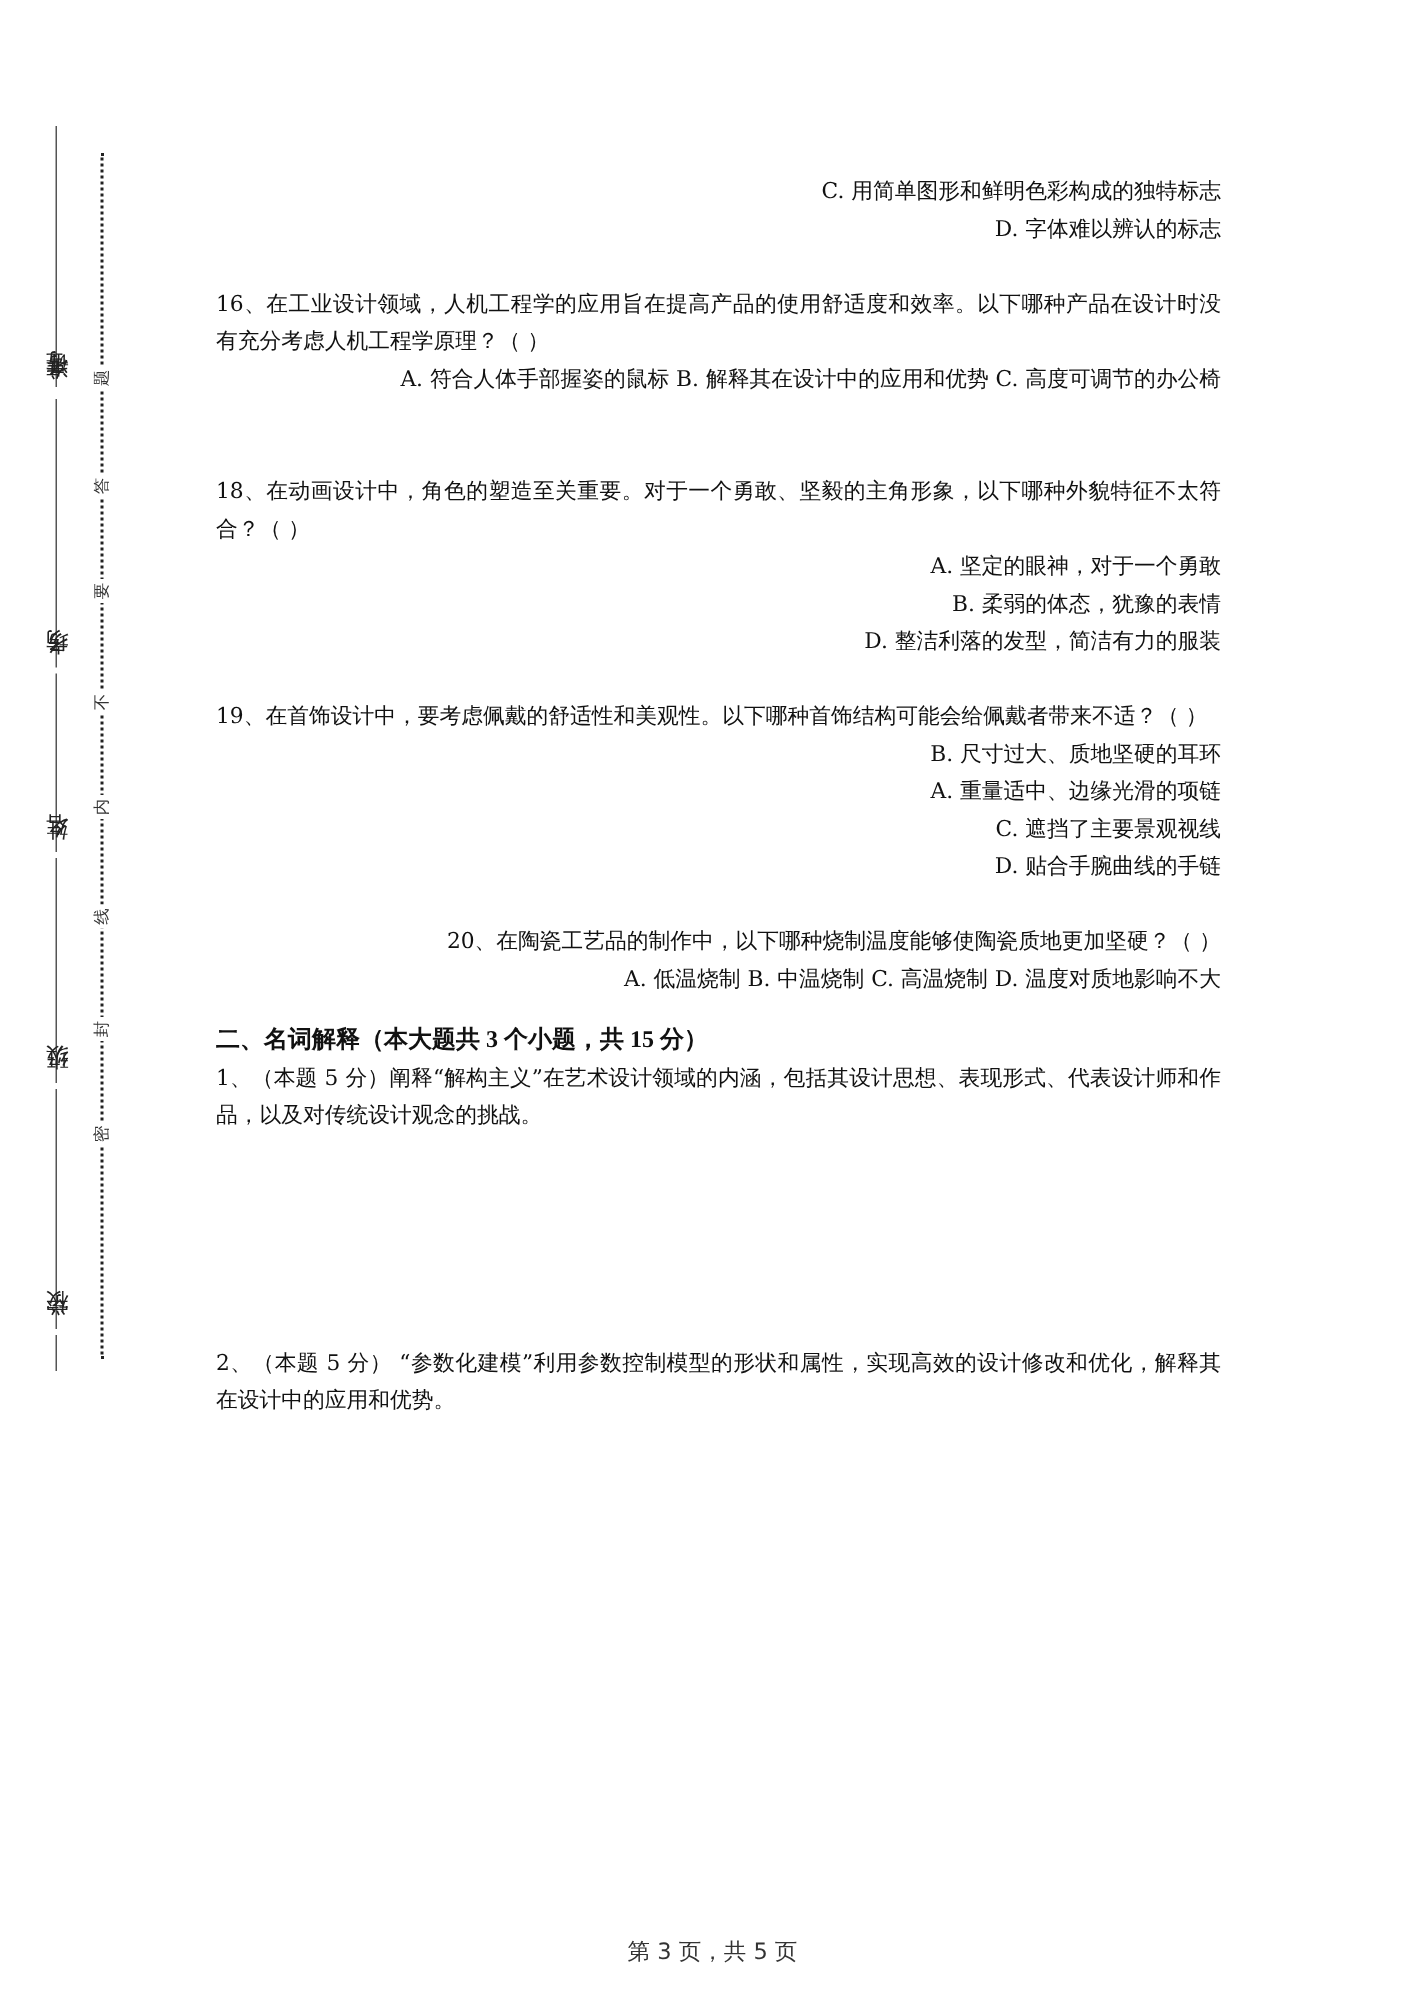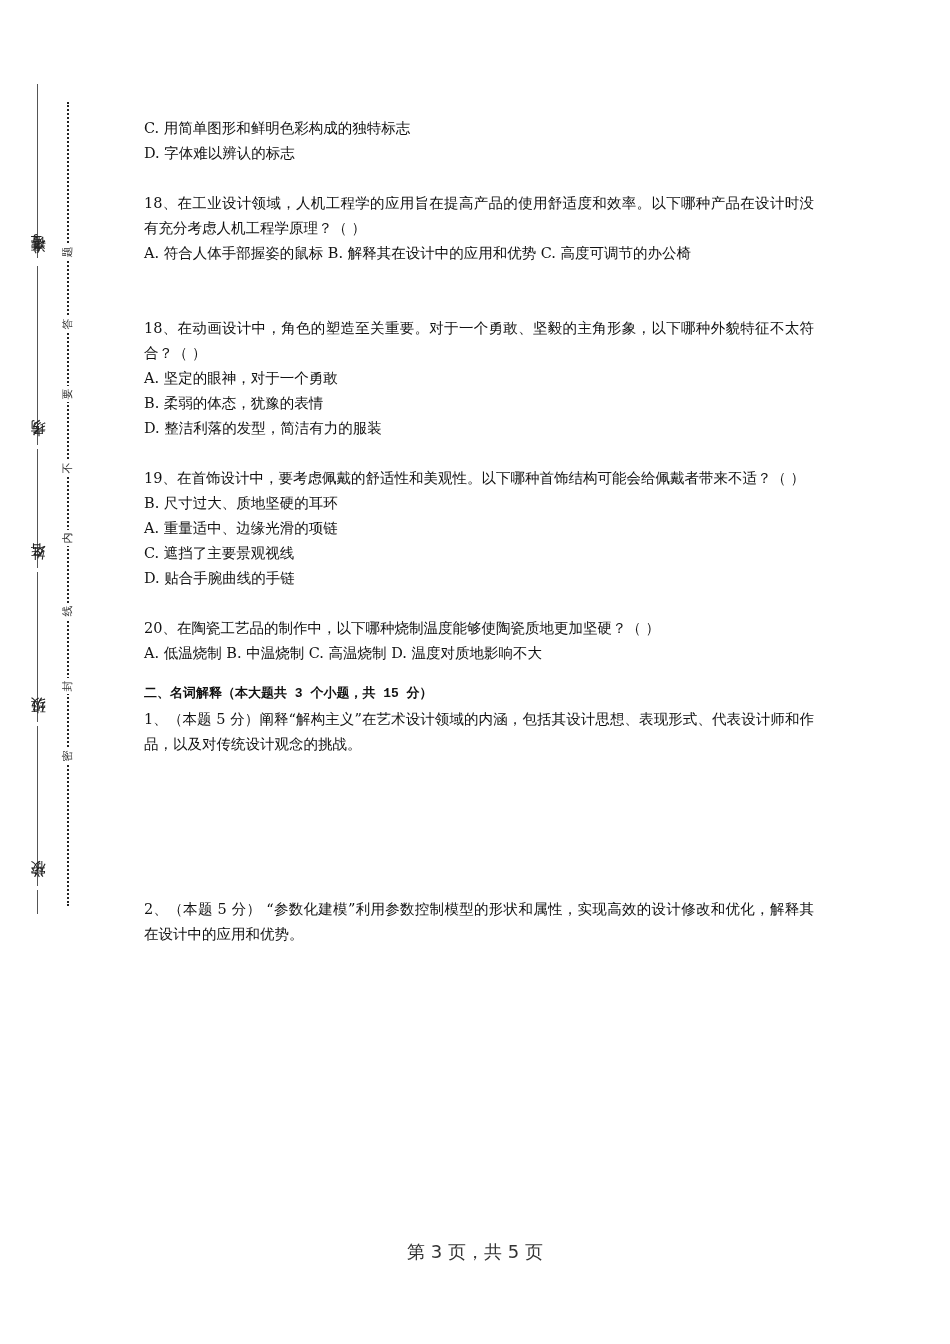--- a/index.html
+++ b/index.html
@@ -61,39 +61,39 @@
     }
     
     .content {
       position: absolute;
       left: 144px;
       top: 116px;
       width: 670px;
       font-size: 14.5px;
       line-height: 25px;
     }
-    .line { white-space: nowrap; }
+    .line { white-space: nowrap; text-align: right; }
     .wrap { white-space: normal; text-align: justify; }
     .gap { height: 25px; }
     .question-block { margin: 0; }
     .section-heading {
       font-weight: bold;
-      font-size: 13px;
+      font-size: 16px;
       line-height: 27px;
       margin-top: 14px;
-      font-family: Liberation Mono, monospace;
+      font-family: Liberation Serif, serif;
     }
     .answer-space { height: 140px; }
     .footer {
       position: absolute;
       left: 0;
       width: 950px;
-      top: 1240px;
+      top: 1292px;
       text-align: center;
-      font-size: 18px;
+      font-size: 15px;
       color: #333333;
       font-family: "DejaVu Sans", "Liberation Sans", sans-serif;
     }
   </style>
 </head>
 <body>
 
 <div>
   <div class="margin-solid"></div>
   <div class="margin-dotted"></div>
@@ -117,21 +117,21 @@
 <div class="content">
 
   <div class="question-block">
     <div class="line">C. 用简单图形和鲜明色彩构成的独特标志</div>
     <div class="line">D. 字体难以辨认的标志</div>
   </div>
 
   <div class="gap"></div>
 
   <div class="question-block">
-    <div class="wrap">18、在工业设计领域，人机工程学的应用旨在提高产品的使用舒适度和效率。以下哪种产品在设计时没有充分考虑人机工程学原理？（ ）</div>
+    <div class="wrap">16、在工业设计领域，人机工程学的应用旨在提高产品的使用舒适度和效率。以下哪种产品在设计时没有充分考虑人机工程学原理？（ ）</div>
     <div class="line">A. 符合人体手部握姿的鼠标 B. 解释其在设计中的应用和优势 C. 高度可调节的办公椅</div>
   </div>
 
   <div class="gap"></div>
 
 
   <div class="gap"></div>
 
   <div class="question-block">
     <div class="wrap">18、在动画设计中，角色的塑造至关重要。对于一个勇敢、坚毅的主角形象，以下哪种外貌特征不太符合？（ ）</div>

